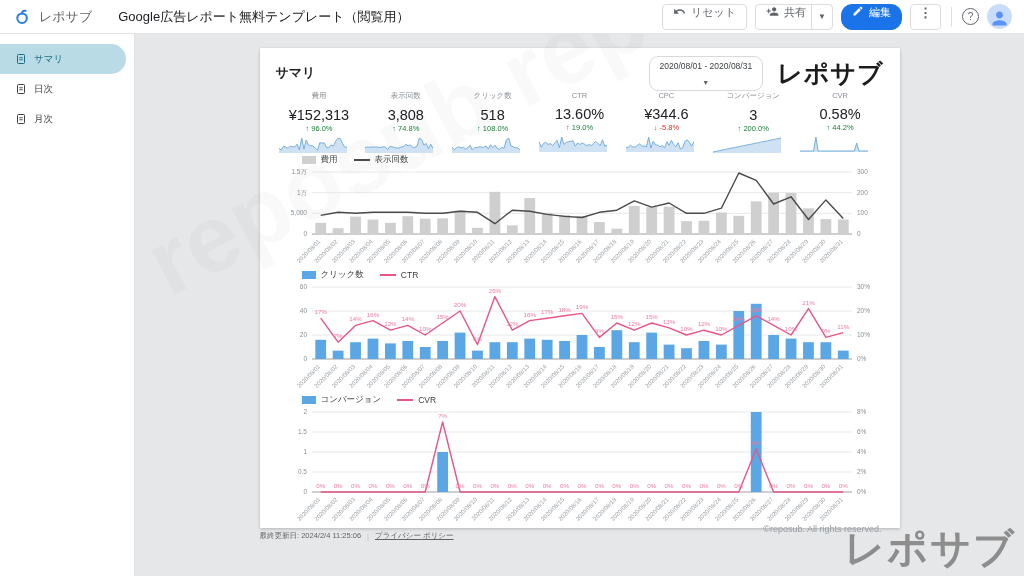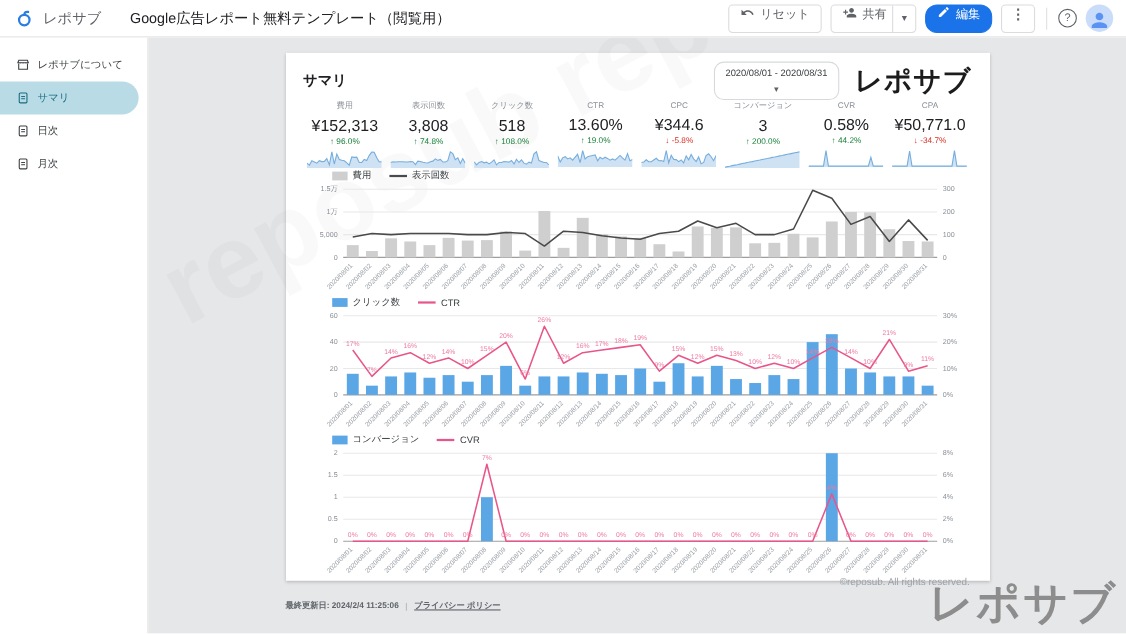--- a/index.html
+++ b/index.html
@@ -70,22 +70,22 @@
   .chart-block { margin-top:1px; }
   .legend { display:flex; align-items:center; gap:16px; height:12px;
     padding-left:26px; font-size:8.5px; color:#3c4043; }
   .legend-item { display:flex; align-items:center; gap:5px; }
   .sw-bar { width:14px; height:8px; display:inline-block; }
   .sw-line { width:16px; height:2.5px; display:inline-block; }
   .chart-mount { display:block; line-height:0; }
 
   .card-footer { text-align:right; font-size:9px; color:#9aa0a6; padding:2px 2px 0 0; }
 
-  .page-footer { width:640px; margin:18px auto 0; display:flex; align-items:center;
-    gap:6px; font-size:7.5px; color:#5f6368; position:relative; z-index:1;font-weight:bold; }
+  .page-footer { width:640px; margin:3px auto 0; display:flex; align-items:center;
+    gap:6px; font-size:7.5px; color:#5f6368; position:relative; z-index:1; }
   .pf-sep { color:#b9bdc2; }
   .privacy-link { text-decoration:underline; cursor:pointer; color:#5f6368; }
 
   .big-watermark { position:absolute; right:8px; bottom:0px; font-size:40px;
     font-weight:bold; color:#8d8d8d; letter-spacing:2px; z-index:4; pointer-events:none; }
 </style>
 </head>
 <body>
 
 <header class="topbar">
@@ -130,28 +130,20 @@
     <span class="avatar">
       <svg width="21" height="21" viewBox="0 0 24 24">
         <path fill="#5b93f5" d="M12 12c2.21 0 4-1.79 4-4s-1.79-4-4-4-4 1.79-4 4 1.79 4 4 4zm0 2c-2.67 0-8 1.34-8 4v2h16v-2c0-2.66-5.33-4-8-4z"></path>
       </svg>
     </span>
   </div>
 </header>
 
 <div class="layout">
   <nav class="sidebar" id="sideNav">
-      <div class="side-item">
-        <svg width="12" height="12" viewBox="0 0 24 24">
-          <path d="M4 9.5 V20 H20 V9.5" fill="none" stroke="currentColor" stroke-width="2"></path>
-          <path d="M2.5 8 L4.2 3.5 H19.8 L21.5 8 Z" fill="none" stroke="currentColor" stroke-width="2"></path>
-          <path d="M6.8 8 v1.2 M12 8 v1.2 M17.2 8 v1.2" stroke="currentColor" stroke-width="1.6"></path>
-        </svg>
-        <span>レポサブについて</span>
-      </div>
       <div class="side-item selected">
         <svg width="12" height="12" viewBox="0 0 24 24">
           <rect x="5" y="3" width="14" height="18" rx="1.8" fill="none" stroke="currentColor" stroke-width="2"></rect>
           <line x1="8.5" y1="9.5" x2="15.5" y2="9.5" stroke="currentColor" stroke-width="1.8"></line>
           <line x1="8.5" y1="13.5" x2="15.5" y2="13.5" stroke="currentColor" stroke-width="1.8"></line>
         </svg>
         <span>サマリ</span>
       </div>
       <div class="side-item">
         <svg width="12" height="12" viewBox="0 0 24 24">
@@ -239,29 +231,20 @@
                 <polyline points="0.0,16.0 2.3,15.5 4.5,15.1 6.8,14.6 9.1,14.1 11.3,13.7 13.6,13.2 15.9,12.7 18.1,12.3 20.4,11.8 22.7,11.3 24.9,10.9 27.2,10.4 29.5,9.9 31.7,9.5 34.0,9.0 36.3,8.5 38.5,8.1 40.8,7.6 43.1,7.1 45.3,6.7 47.6,6.2 49.9,5.7 52.1,5.3 54.4,4.8 56.7,4.3 58.9,3.9 61.2,3.4 63.5,2.9 65.7,2.5 68.0,2.0" fill="none" stroke="#76aede" stroke-width="1"></polyline>
               </svg>
             </div>
             <div class="kpi">
               <div class="kpi-label">CVR</div>
               <div class="kpi-value">0.58%</div>
               <div class="kpi-delta good">↑ 44.2%</div>
               <svg width="68" height="17" class="kpi-spark">
                 <path d="M0,17 L0.0,16.0 L2.3,16.0 L4.5,16.0 L6.8,16.0 L9.1,16.0 L11.3,16.0 L13.6,16.0 L15.9,2.0 L18.1,16.0 L20.4,16.0 L22.7,16.0 L24.9,16.0 L27.2,16.0 L29.5,16.0 L31.7,16.0 L34.0,16.0 L36.3,16.0 L38.5,16.0 L40.8,16.0 L43.1,16.0 L45.3,16.0 L47.6,16.0 L49.9,16.0 L52.1,16.0 L54.4,16.0 L56.7,8.0 L58.9,16.0 L61.2,16.0 L63.5,16.0 L65.7,16.0 L68.0,16.0 L68,17 Z" fill="#cfe2f3"></path>
                 <polyline points="0.0,16.0 2.3,16.0 4.5,16.0 6.8,16.0 9.1,16.0 11.3,16.0 13.6,16.0 15.9,2.0 18.1,16.0 20.4,16.0 22.7,16.0 24.9,16.0 27.2,16.0 29.5,16.0 31.7,16.0 34.0,16.0 36.3,16.0 38.5,16.0 40.8,16.0 43.1,16.0 45.3,16.0 47.6,16.0 49.9,16.0 52.1,16.0 54.4,16.0 56.7,8.0 58.9,16.0 61.2,16.0 63.5,16.0 65.7,16.0 68.0,16.0" fill="none" stroke="#76aede" stroke-width="1"></polyline>
-              </svg>
-            </div>
-            <div class="kpi">
-              <div class="kpi-label">CPA</div>
-              <div class="kpi-value">¥50,771.0</div>
-              <div class="kpi-delta bad">↓ -34.7%</div>
-              <svg width="68" height="17" class="kpi-spark">
-                <path d="M0,17 L0.0,16.0 L2.3,16.0 L4.5,16.0 L6.8,16.0 L9.1,16.0 L11.3,16.0 L13.6,16.0 L15.9,2.4 L18.1,16.0 L20.4,16.0 L22.7,16.0 L24.9,16.0 L27.2,16.0 L29.5,16.0 L31.7,16.0 L34.0,16.0 L36.3,16.0 L38.5,16.0 L40.8,16.0 L43.1,16.0 L45.3,16.0 L47.6,16.0 L49.9,16.0 L52.1,16.0 L54.4,16.0 L56.7,2.0 L58.9,16.0 L61.2,16.0 L63.5,16.0 L65.7,16.0 L68.0,16.0 L68,17 Z" fill="#cfe2f3"></path>
-                <polyline points="0.0,16.0 2.3,16.0 4.5,16.0 6.8,16.0 9.1,16.0 11.3,16.0 13.6,16.0 15.9,2.4 18.1,16.0 20.4,16.0 22.7,16.0 24.9,16.0 27.2,16.0 29.5,16.0 31.7,16.0 34.0,16.0 36.3,16.0 38.5,16.0 40.8,16.0 43.1,16.0 45.3,16.0 47.6,16.0 49.9,16.0 52.1,16.0 54.4,16.0 56.7,2.0 58.9,16.0 61.2,16.0 63.5,16.0 65.7,16.0 68.0,16.0" fill="none" stroke="#76aede" stroke-width="1"></polyline>
               </svg>
             </div>
           </div>
 
         <div class="chart-block">
           <div class="legend">
               <span class="legend-item">
                 <span class="sw-bar" style="background: rgb(207, 207, 207);"></span>
                 <span>費用</span>
               </span>

